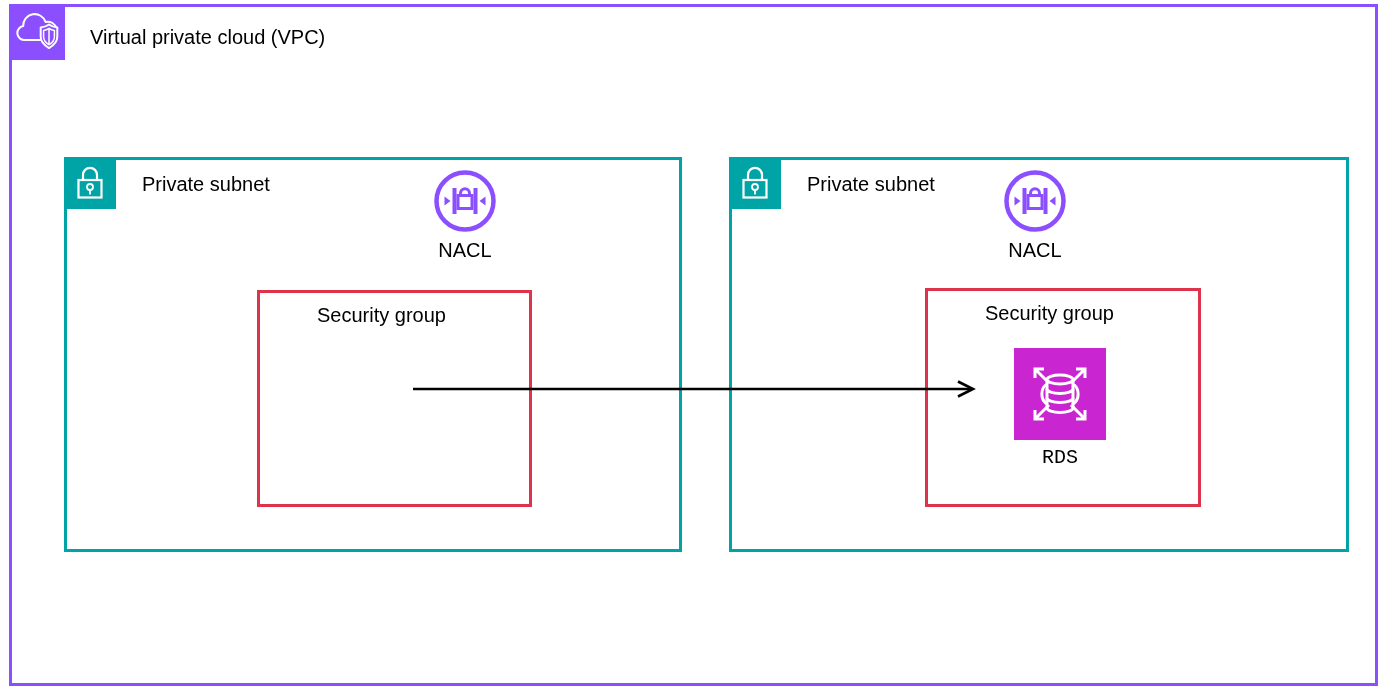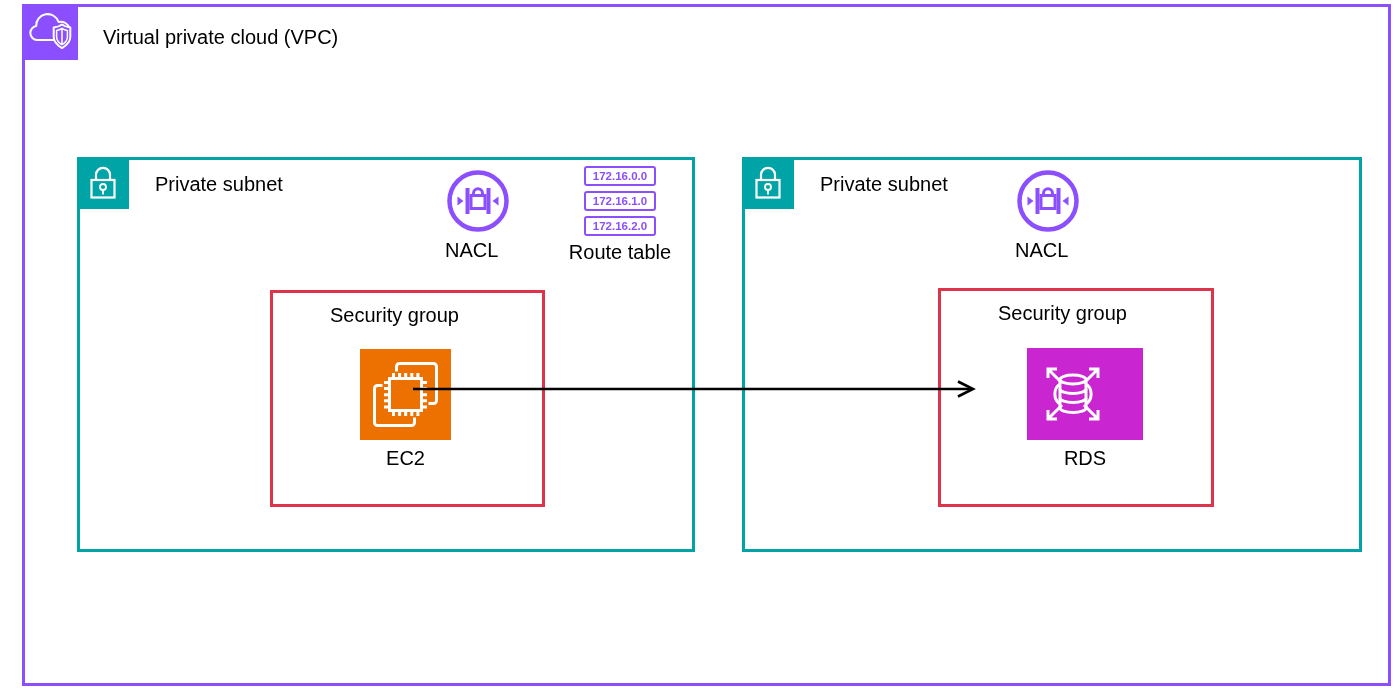--- a/index.html
+++ b/index.html
@@ -3,33 +3,33 @@
 <meta charset="utf-8">
 <style>
   html,body{margin:0;padding:0;background:#fff;}
   #canvas{
     position:relative;width:1400px;height:696px;background:#fff;overflow:hidden;
     font-family:"Liberation Sans",sans-serif;color:#000;
   }
   .abs{position:absolute;box-sizing:border-box;}
 
   
-  .vpc-box{left:22px;top:4px;width:1369px;height:682px;border:3px solid var(--vpc_purple);}
+  .vpc-box{left:9px;top:4px;width:1369px;height:682px;border:3px solid var(--vpc_purple);}
   .vpc-icon{left:-3px;top:-3px;width:56px;height:56px;background:var(--vpc_purple);}
   .vpc-title{left:78px;top:19px;font-size:20px;line-height:22px;white-space:nowrap;}
 
   
   .subnet{border:3px solid var(--subnet_teal);padding-left:6px;}
   .subnet-left{left:52px;top:150px;width:618px;height:395px;}
   .subnet-right{left:717px;top:150px;width:620px;height:395px;}
   .subnet-icon{left:-3px;top:-3px;width:52px;height:52px;background:var(--subnet_teal);}
   .subnet-label{left:75px;top:13px;font-size:20px;line-height:22px;white-space:nowrap;}
 
   
-  .nacl{width:66px;}
+  .nacl{width:66px;text-align:center;}
   .nacl-left{left:365px;top:8px;}
   .nacl-right{left:270px;top:8px;}
   .nacl svg{display:block;}
   .icon-label{margin-top:5px;font-size:20px;line-height:22px;white-space:nowrap;}
 
   
   .route-table{left:504px;top:6px;width:72px;text-align:center;}
   .route-row{
     height:20px;margin-bottom:5px;border:2px solid var(--vpc_purple);border-radius:3px;
     background:#fff;color:var(--vpc_purple);font-size:11.5px;font-weight:700;
@@ -39,21 +39,21 @@
 
   
   .sg{border:3px solid var(--security_red);margin-left:17px;}
   .sg-left{left:173px;top:130px;width:275px;height:217px;}
   .sg-right{left:176px;top:128px;width:276px;height:219px;}
   .sg-label{left:57px;top:11px;font-size:20px;line-height:22px;white-space:nowrap;}
 
   
   .resource{text-align:center;}
   .resource-ec2{left:87px;top:56px;width:91px;}
-  .resource-rds{left:86px;top:57px;width:116px;}
+  .resource-rds{left:86px;top:57px;width:92px;font-family:Liberation Mono, monospace;}
   .res-icon{display:block;}
   .ec2-bg{background:var(--ec2_orange);}
   .rds-bg{background:var(--rds_magenta);}
   .resource .icon-label{margin-top:7px;}
 
   
   .arrow-overlay{left:0;top:0;width:1400px;height:696px;pointer-events:none;}
 </style>
 </head>
 <body>
@@ -90,48 +90,23 @@
             <path d="M22.5 20v26M43.5 20v26" stroke="var(--vpc_purple)" stroke-width="4"></path>
             <polygon points="12.5,28.5 18.5,33 12.5,37.5" fill="var(--vpc_purple)"></polygon>
             <polygon points="53.5,28.5 47.5,33 53.5,37.5" fill="var(--vpc_purple)"></polygon>
             <path d="M28.5 27.5v-2.3a4.5 4.5 0 0 1 9 0v2.3" fill="none" stroke="var(--vpc_purple)" stroke-width="3"></path>
             <rect x="26" y="27.5" width="14" height="13" fill="none" stroke="var(--vpc_purple)" stroke-width="3"></rect>
           </svg>
         </span>
         <div class="icon-label">NACL</div>
       </div>
 
-      <div class="abs route-table">
-        <div>
-          <div class="route-row">172.16.0.0</div>
-          <div class="route-row">172.16.1.0</div>
-          <div class="route-row">172.16.2.0</div>
-        </div>
-        <div class="icon-label">Route table</div>
-      </div>
 
       <div class="abs sg sg-left">
         <span class="abs sg-label">Security group</span>
-        <div class="abs resource resource-ec2">
-          <span class="res-icon ec2-bg">
-            <svg width="91" height="91" viewBox="0 0 91 91" style="display:block">
-              <rect x="36.5" y="14.5" width="40" height="40" rx="3" fill="none" stroke="#fff" stroke-width="3"></rect>
-              <rect x="14.5" y="36.5" width="40" height="40" rx="3" fill="none" stroke="#fff" stroke-width="3"></rect>
-              <rect x="22.5" y="22.5" width="46" height="46" fill="var(--ec2_orange)"></rect>
-              <rect x="29.5" y="29.5" width="32" height="32" fill="none" stroke="#fff" stroke-width="3"></rect>
-              <g stroke="#fff" stroke-width="3">
-                <path d="M33.5 24v5.5M39.6 24v5.5M45.7 24v5.5M51.8 24v5.5M57.9 24v5.5"></path>
-                <path d="M33.5 61.5V67M39.6 61.5V67M45.7 61.5V67M51.8 61.5V67M57.9 61.5V67"></path>
-                <path d="M24 33.5h5.5M24 39.6h5.5M24 45.7h5.5M24 51.8h5.5M24 57.9h5.5"></path>
-                <path d="M61.5 33.5H67M61.5 39.6H67M61.5 45.7H67M61.5 51.8H67M61.5 57.9H67"></path>
-              </g>
-            </svg>
-          </span>
-          <div class="icon-label">EC2</div>
-        </div>
       </div>
     </div>
 
     <div class="abs subnet subnet-right">
       <span class="abs subnet-icon">
         <svg width="52" height="52" viewBox="0 0 52 52">
           <path d="M19 23v-5.2a7 7 0 0 1 14 0V23" fill="none" stroke="#fff" stroke-width="2.2"></path>
           <rect x="14.5" y="23" width="23" height="17.5" fill="none" stroke="#fff" stroke-width="2.2"></rect>
           <circle cx="26" cy="30" r="3" fill="none" stroke="#fff" stroke-width="1.8"></circle>
           <path d="M26 33v4.5" stroke="#fff" stroke-width="1.8"></path>

